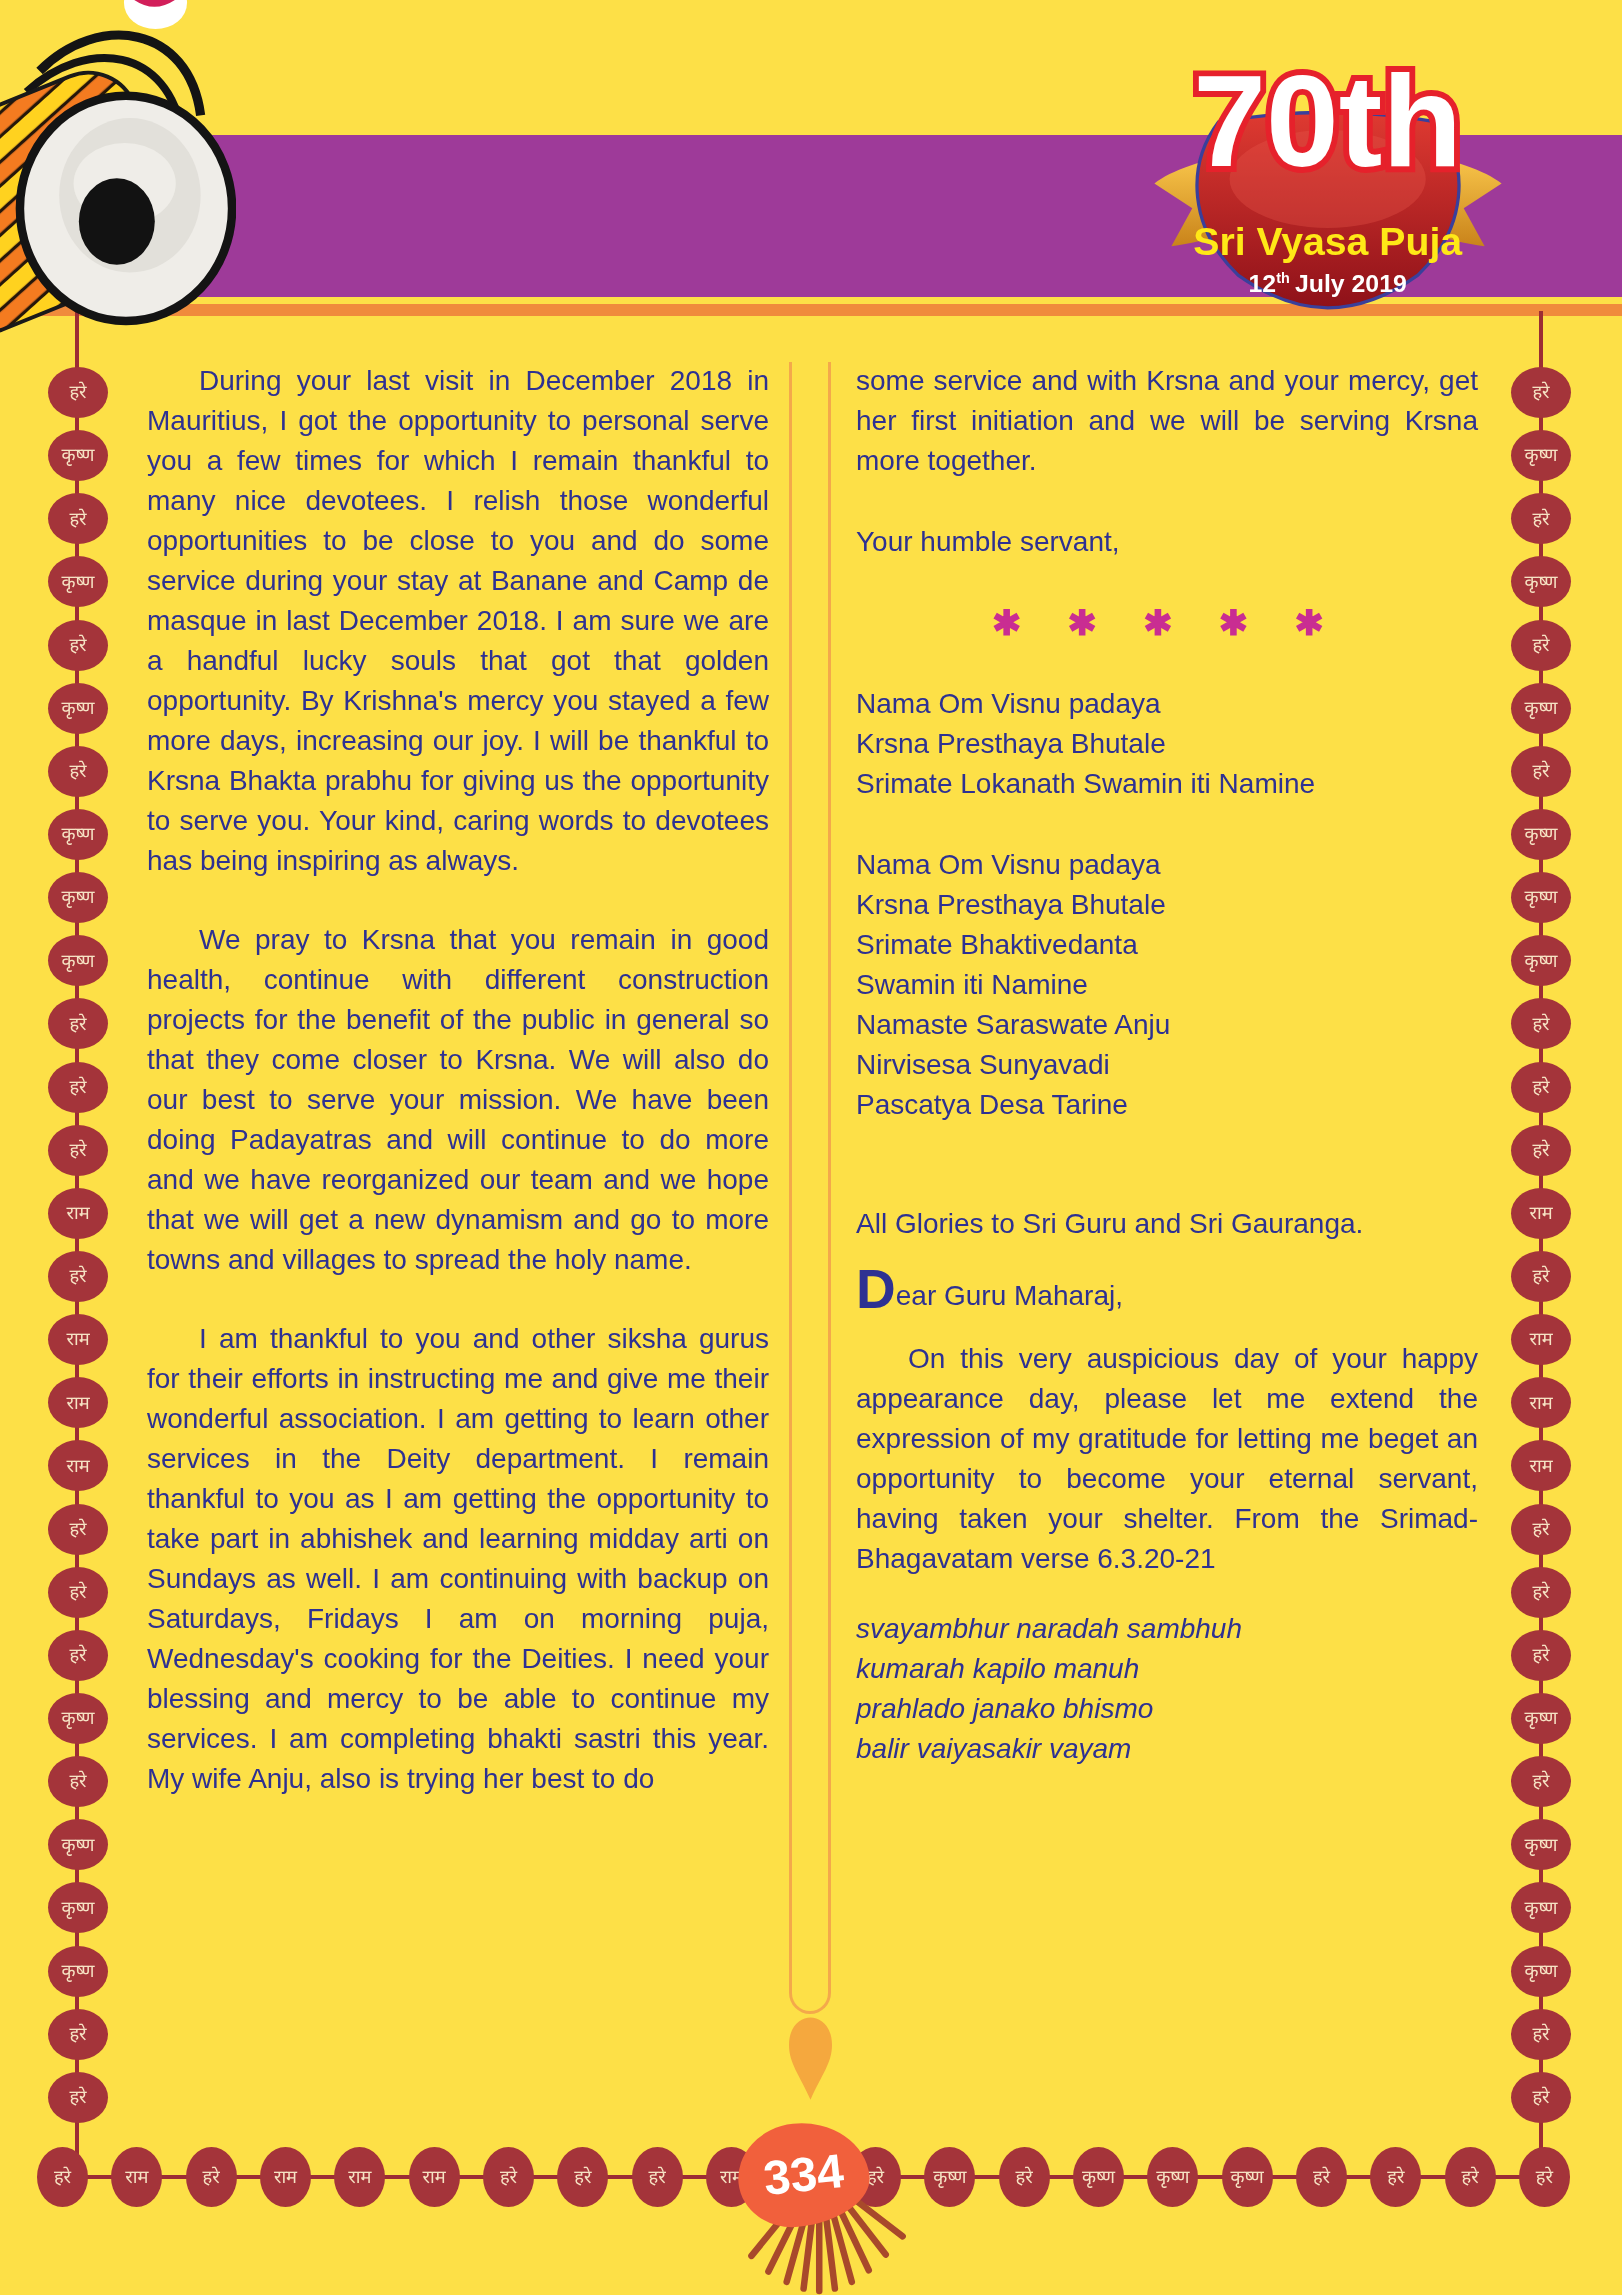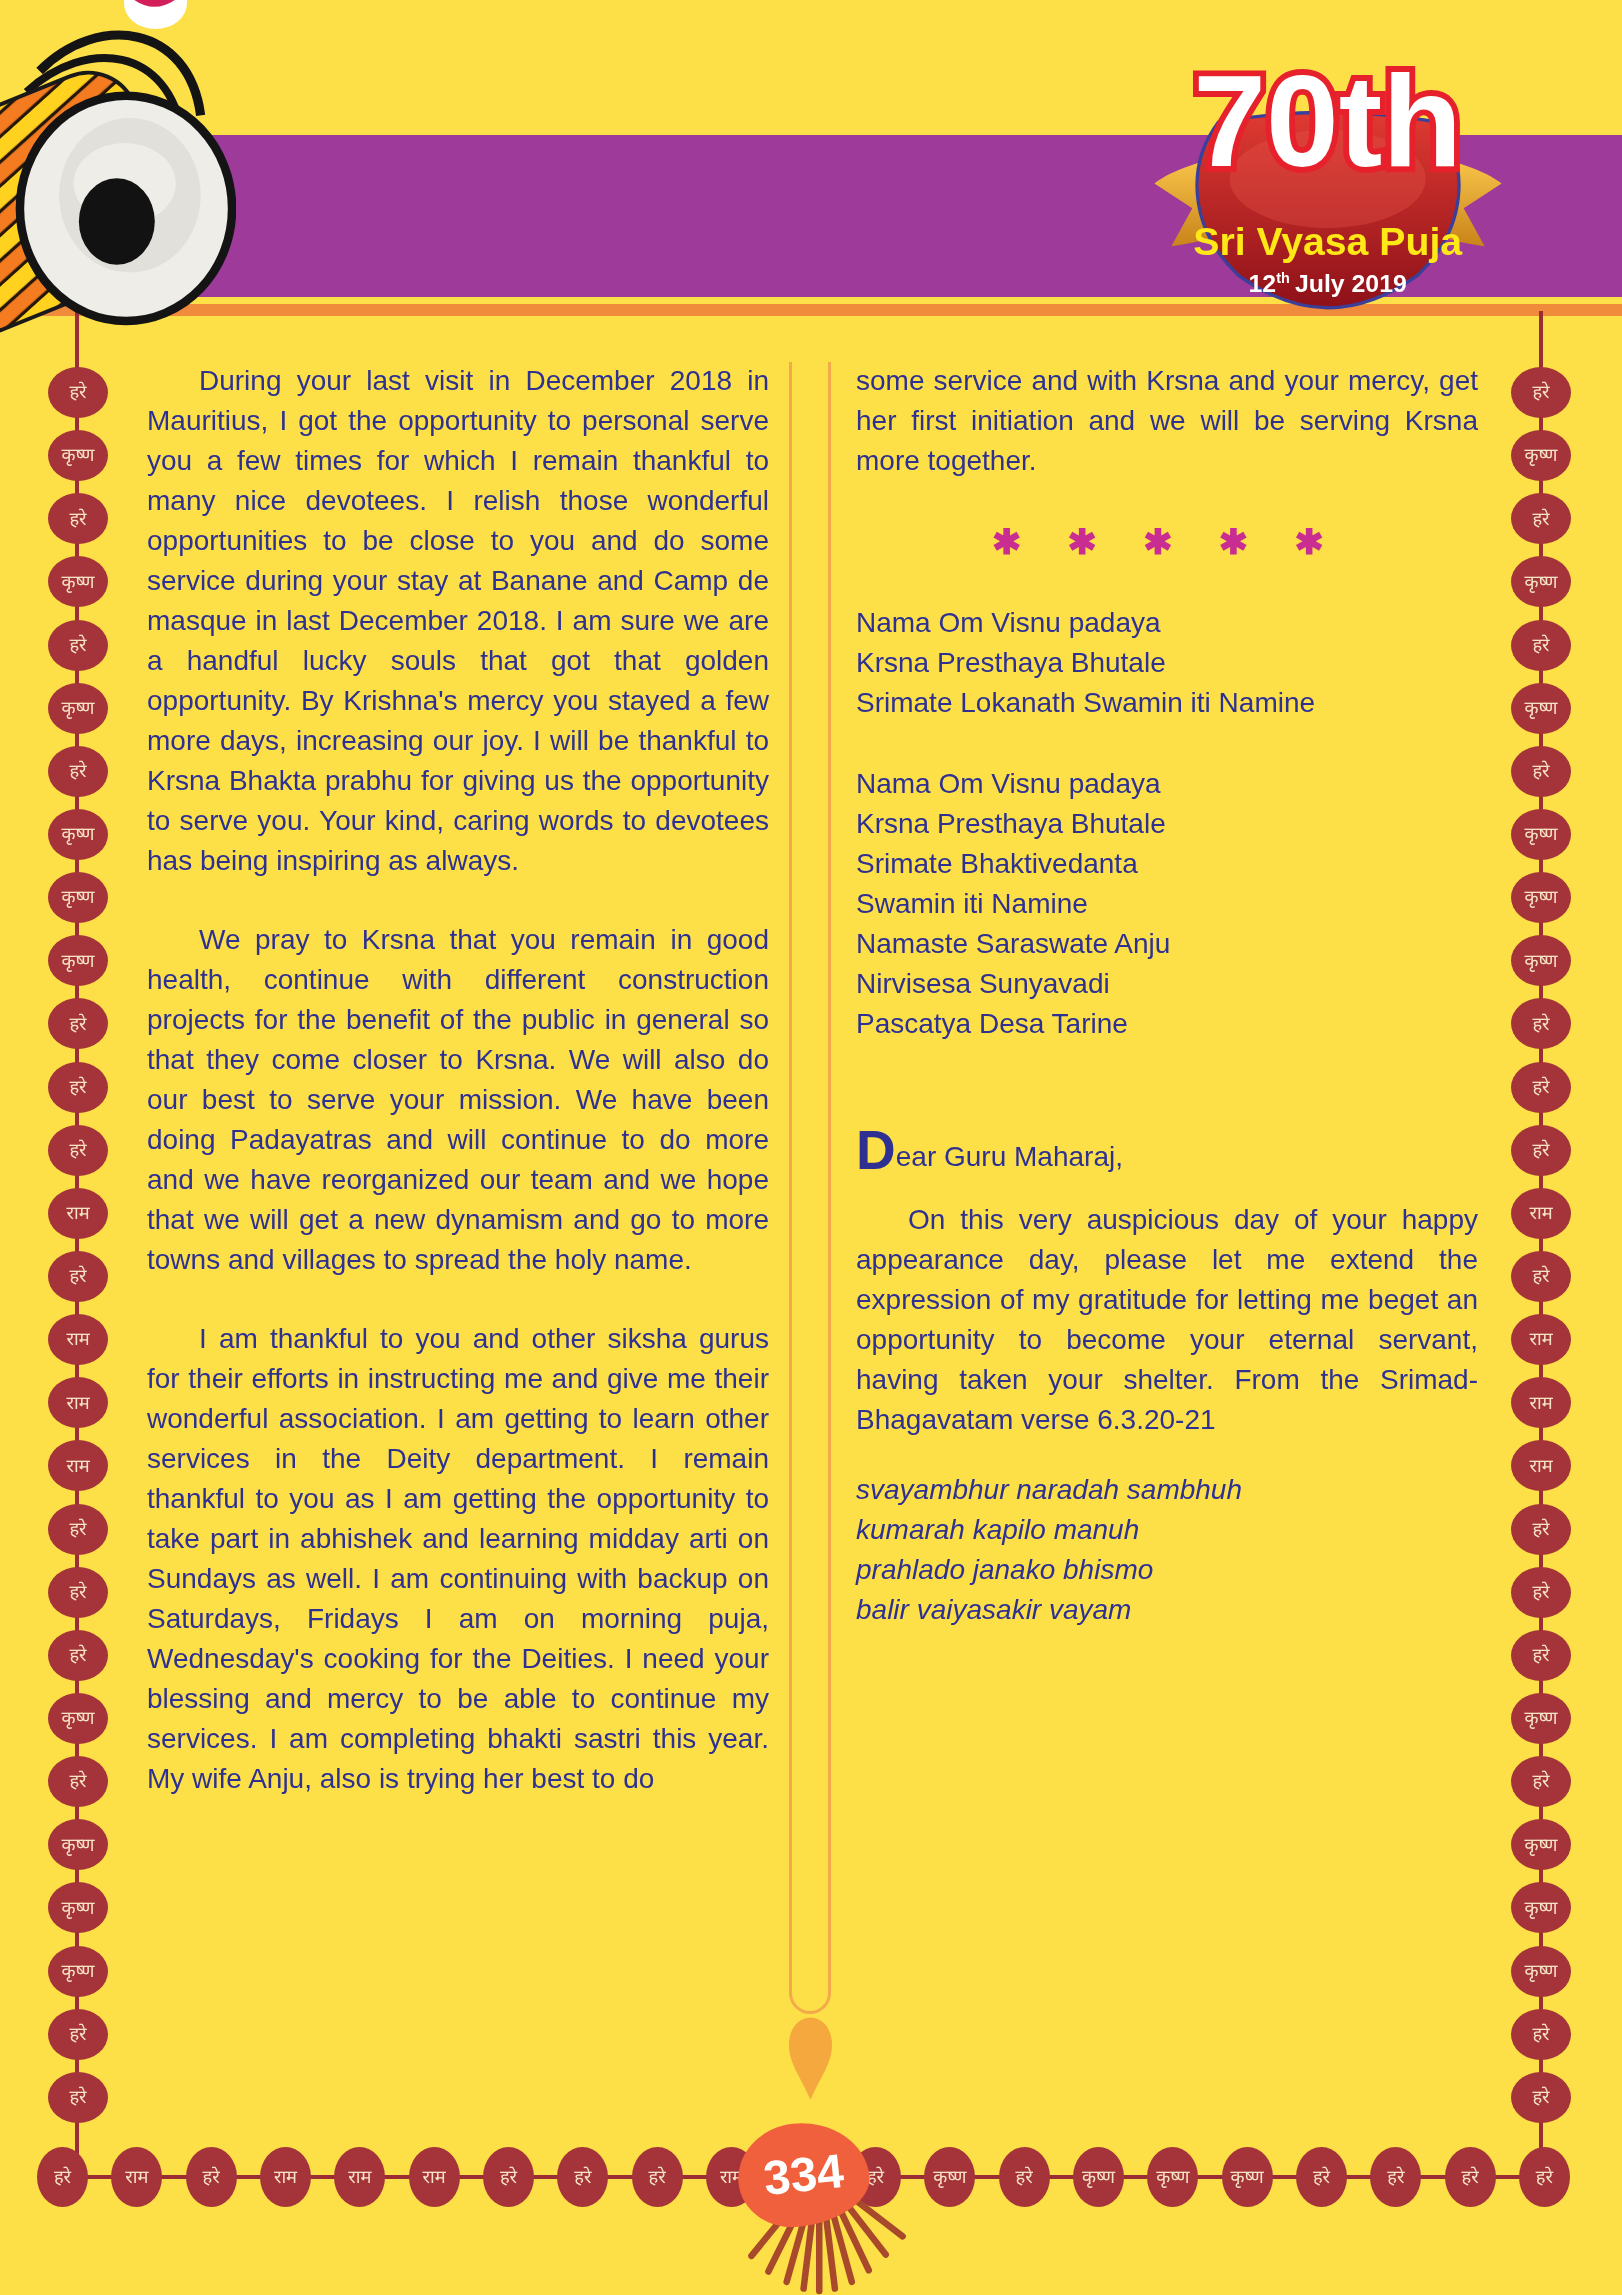--- a/index.html
+++ b/index.html
@@ -214,35 +214,37 @@
   </svg>
 
   <div class="col col-left">
       <p class="para">During your last visit in December 2018 in Mauritius, I got the opportunity to personal serve you a few times for which I remain thankful to many nice devotees. I relish those wonderful opportunities to be close to you and do some service during your stay at Banane and Camp de masque in last December 2018.  I am sure we are a handful lucky souls that got that golden opportunity. By Krishna's mercy you stayed a few more days, increasing our joy. I will be thankful to Krsna Bhakta prabhu for giving us the opportunity to serve you. Your kind, caring words to devotees has being inspiring as always.</p>
       <p class="para">We pray to Krsna that you remain in good health, continue with different construction projects for the benefit of the public in general so that they come closer to Krsna. We will also do our best to serve your mission. We have been doing Padayatras and will continue to do more and we have reorganized our team and we hope that we will get a new dynamism and go to more towns and villages to spread the holy name.</p>
       <p class="para">I am thankful to you and other siksha gurus for their efforts in instructing me and give me their wonderful association. I am getting to learn other services in the Deity department. I remain thankful to you as I am getting the opportunity to take part in abhishek and learning midday arti on Sundays as well. I am continuing with backup on Saturdays, Fridays I am on morning puja, Wednesday's cooking for the Deities. I need your blessing and mercy to be able to continue my services. I am completing bhakti sastri this year. My wife Anju, also is trying her best to do</p>
     </div>
 
   <div class="col col-right">
     <p class="r-cont">some service and with Krsna and your mercy, get her first initiation and we will be serving Krsna more together.</p>
+    <p class="valediction">Your humble servant,</p>
     <p class="separator">✱ ✱ ✱ ✱ ✱</p>
     <div class="verse">
         <p>Nama Om Visnu padaya</p>
         <p>Krsna Presthaya Bhutale</p>
         <p>Srimate Lokanath Swamin iti Namine</p>
       </div>
     <div class="verse verse-2">
         <p>Nama Om Visnu padaya</p>
         <p>Krsna Presthaya Bhutale</p>
         <p>Srimate Bhaktivedanta</p>
         <p>Swamin iti Namine</p>
         <p>Namaste Saraswate Anju</p>
         <p>Nirvisesa Sunyavadi</p>
         <p>Pascatya Desa Tarine</p>
       </div>
+    <p class="glories">All Glories to Sri Guru and Sri Gauranga.</p>
     <p class="salutation"><span class="dropcap">D</span><span>ear Guru Maharaj,</span></p>
     <p class="body-par">On this very auspicious day of your happy appearance day, please let me extend the expression of my gratitude for letting me beget an opportunity to become your eternal servant, having taken your shelter. From the Srimad-Bhagavatam verse 6.3.20-21</p>
     <div class="verse verse-3">
         <p>svayambhur naradah sambhuh</p>
         <p>kumarah kapilo manuh</p>
         <p>prahlado janako bhismo</p>
         <p>balir vaiyasakir vayam</p>
       </div>
   </div>
 

